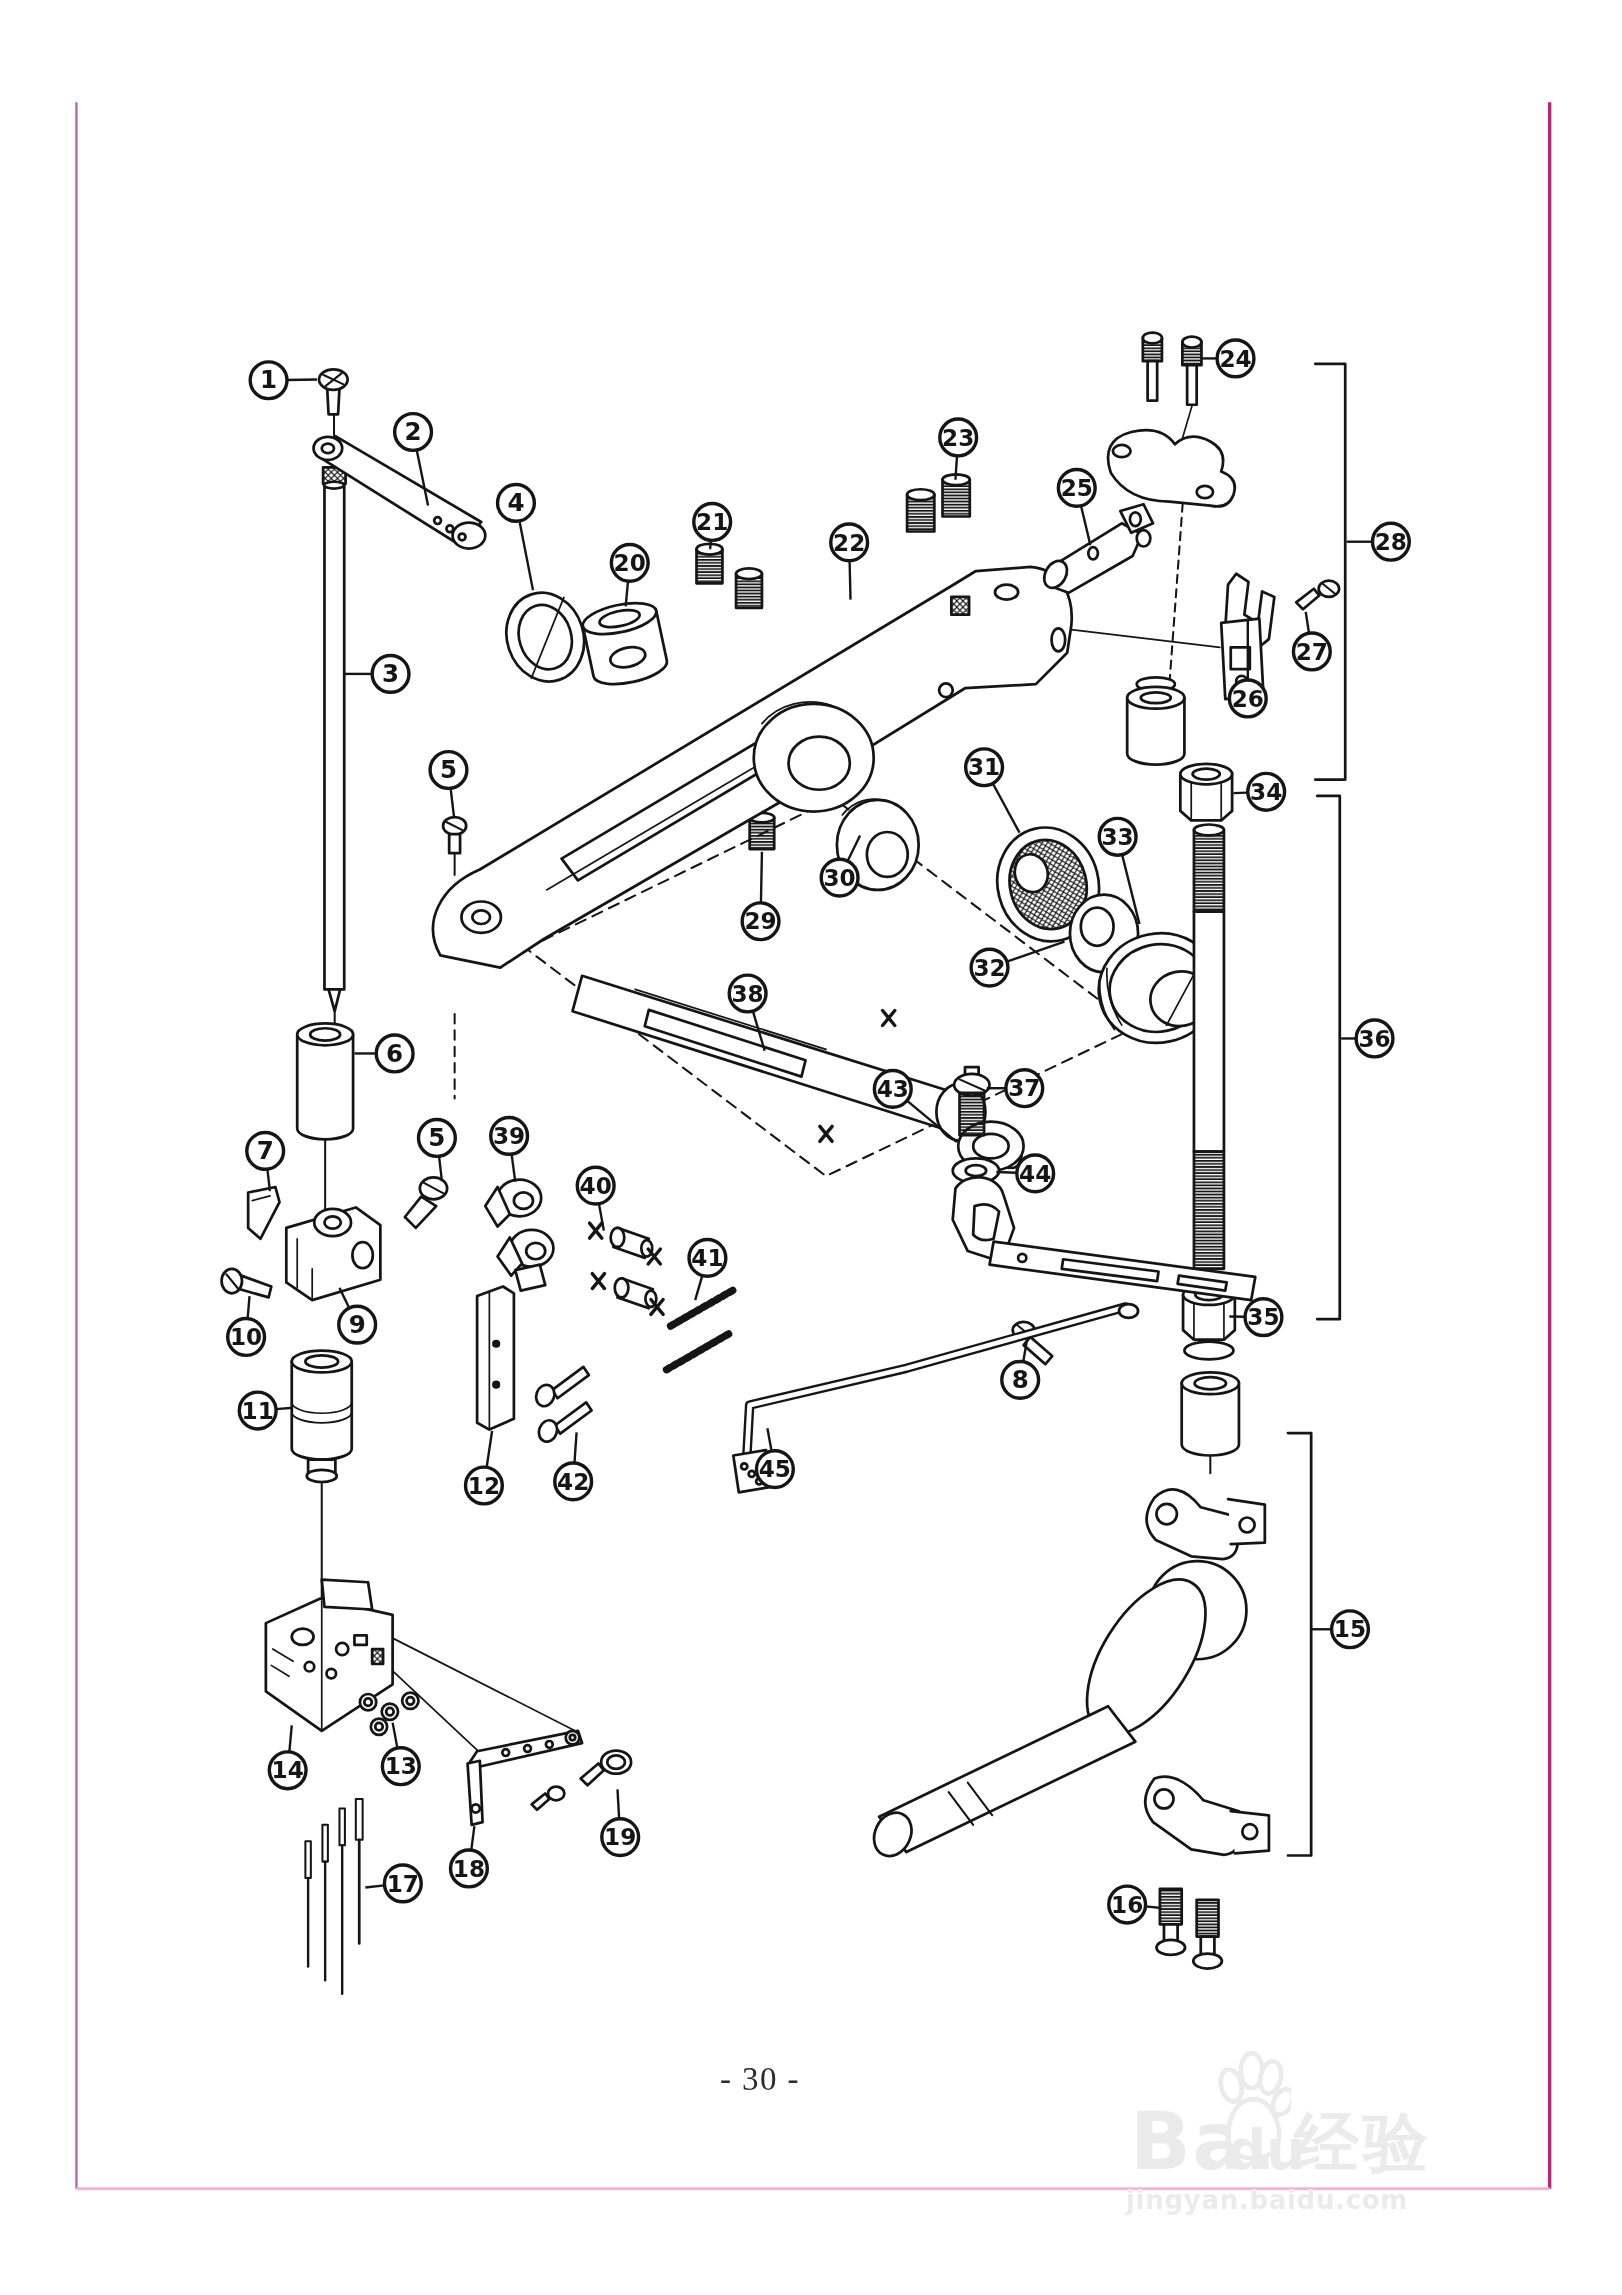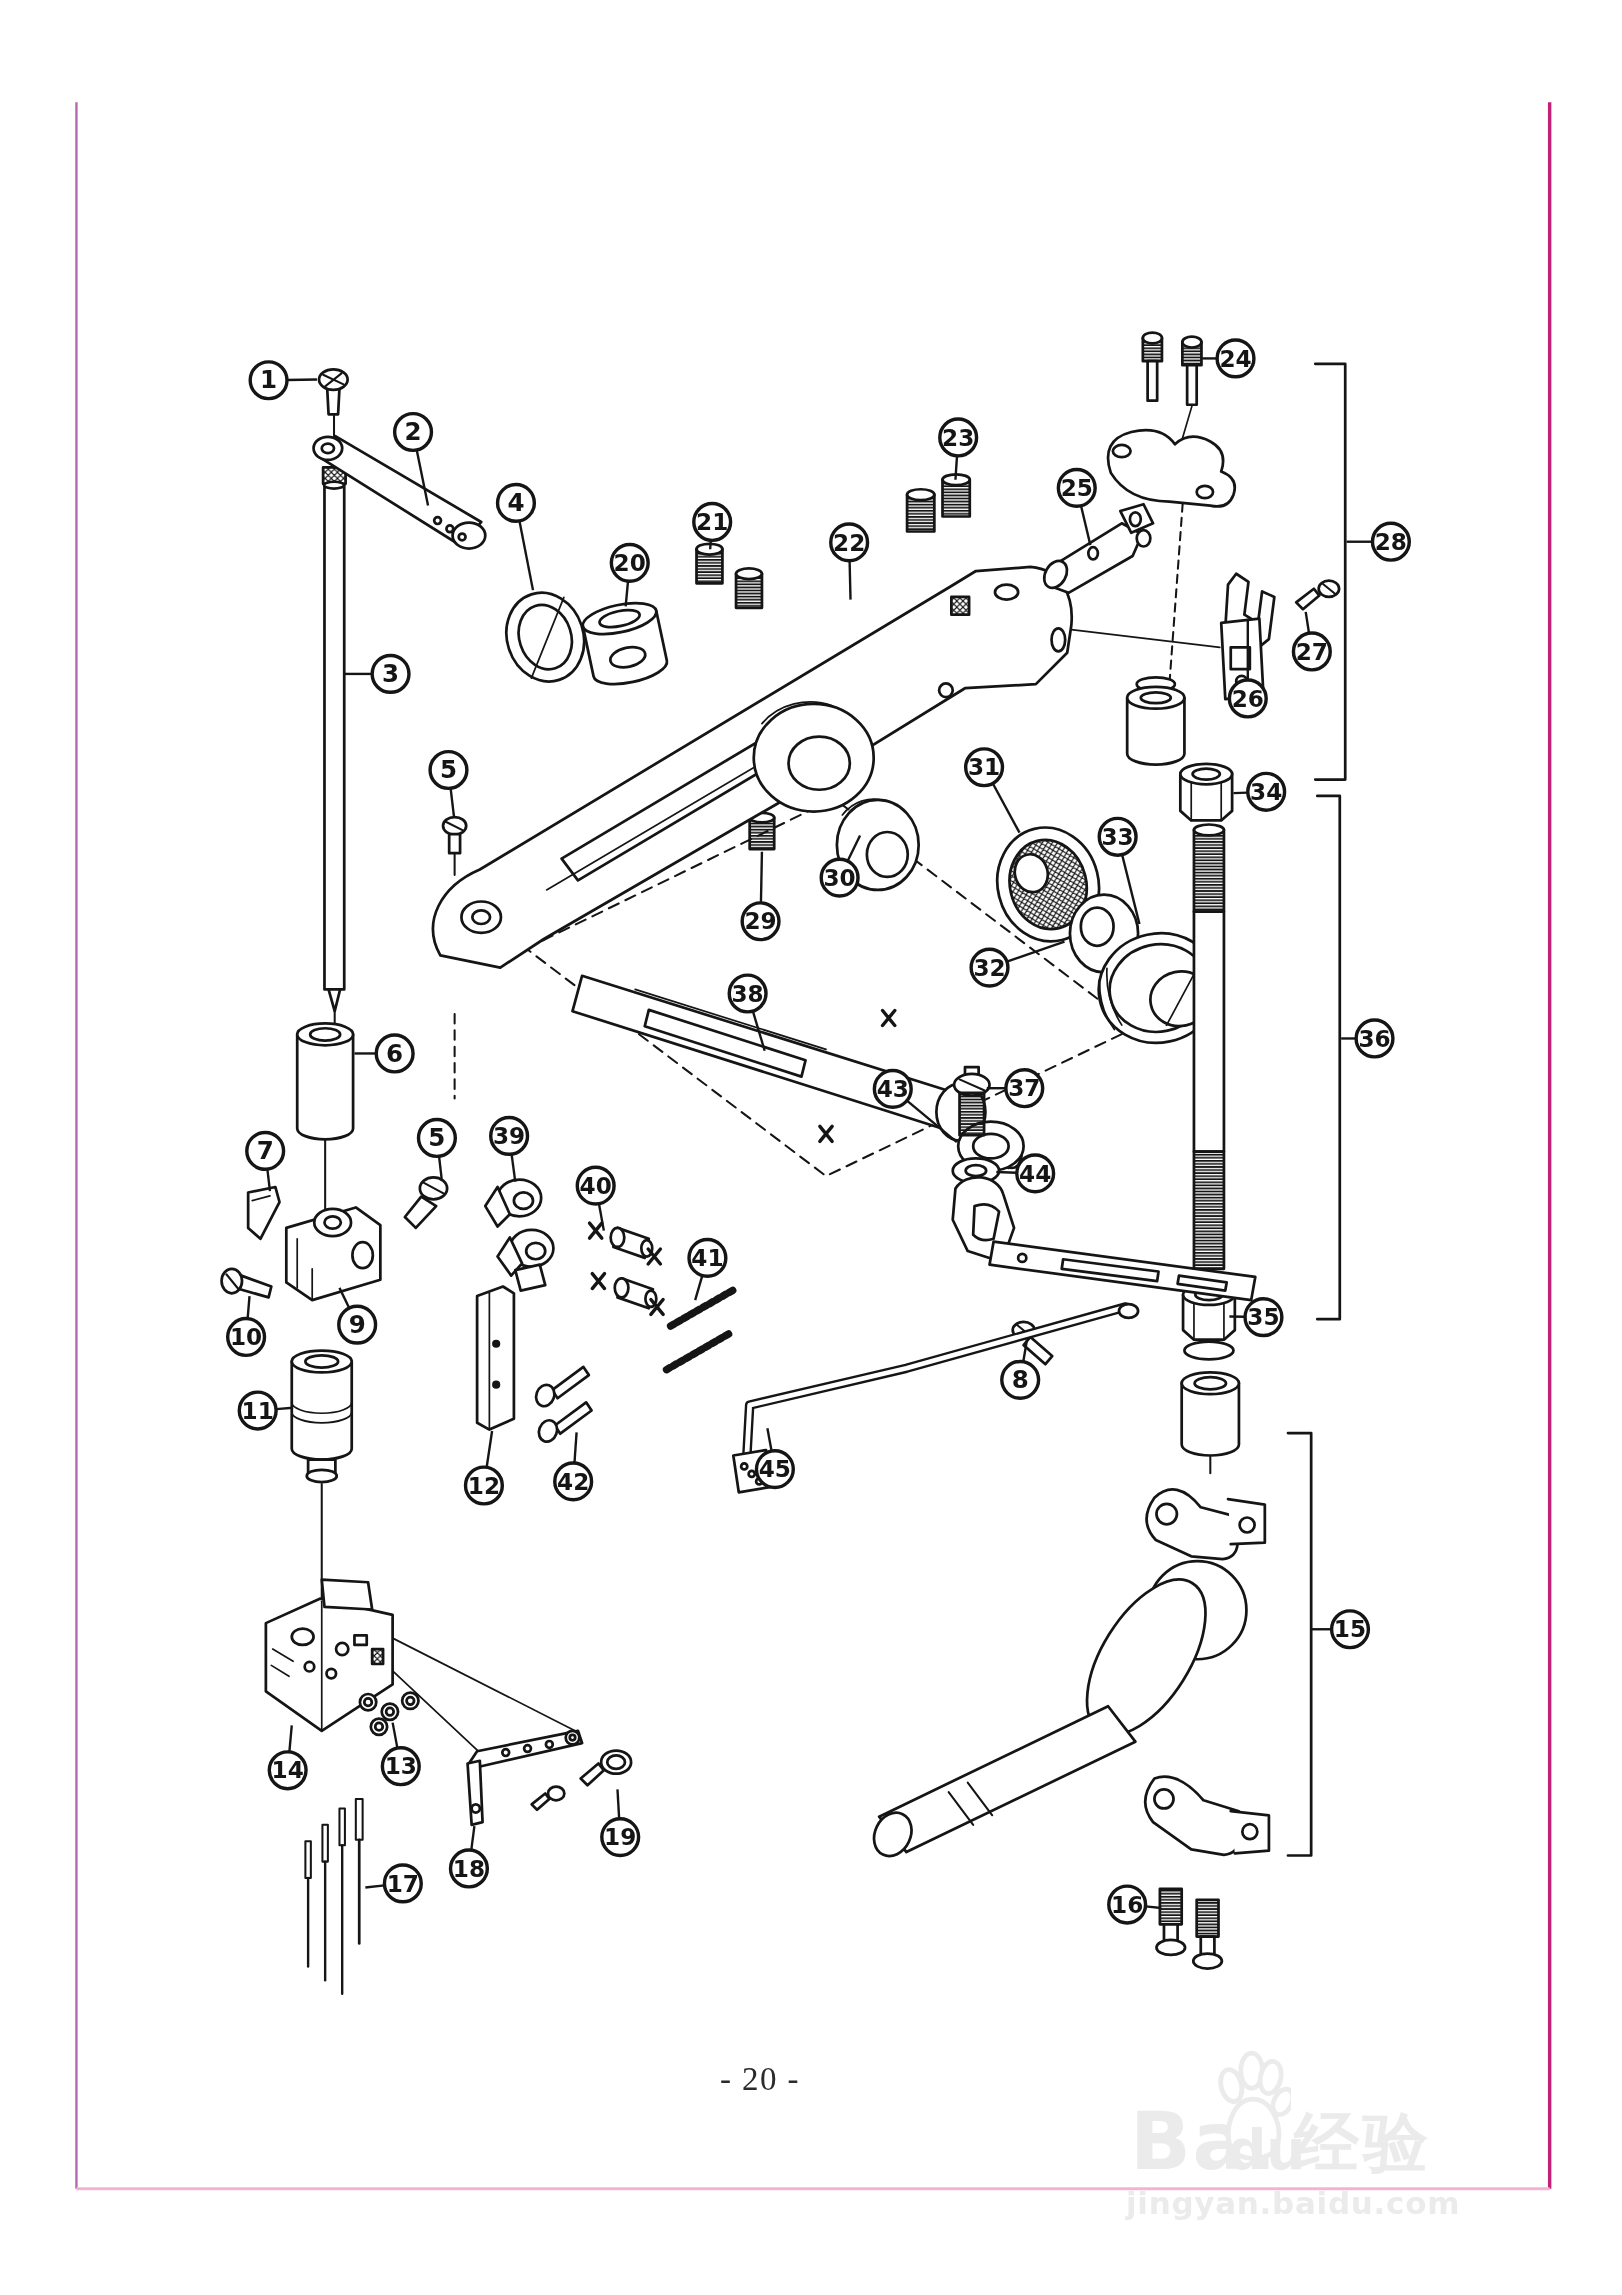--- a/index.html
+++ b/index.html
@@ -7,21 +7,21 @@
        font-family:"DejaVu Sans",sans-serif;}
   #stage{position:absolute;left:0;top:0;width:1622px;height:2295px;}
   svg text{font-family:"DejaVu Sans",sans-serif;}
   .pagenum{position:absolute;left:692px;top:2061px;width:136px;text-align:center;
            font-family:"Liberation Serif",serif;font-size:33px;color:#2b2b2b;letter-spacing:1.4px;}
   
   .wm{position:absolute;color:#ebebeb;font-weight:bold;}
   .wm-bai{left:1130px;top:2095px;font-size:80px;letter-spacing:1.4px;}
   .wm-du{left:1227px;top:2118px;font-size:55px;}
   .wm-jy{left:1294px;top:2099px;font-size:65px;letter-spacing:4.1px;font-family:"DejaVu Sans",sans-serif;}
-  .wm-url{left:1126px;top:2185px;width:259px;font-size:31px;letter-spacing:0.7px;}
+  .wm-url{left:1126px;top:2185px;width:259px;font-size:26px;letter-spacing:0.7px;}
   .wm-paw{position:absolute;left:1215px;top:2050px;}
 </style>
 </head>
 <body>
 
 <div id="stage">
 
   <svg id="diagram" width="1622" height="2295" viewBox="0 0 2380 3368">
     <defs>
       <pattern id="thr" width="9" height="9" patternUnits="userSpaceOnUse">
@@ -644,21 +644,21 @@
         </g>
         <g>
           <line x1="1132.1311475409836" y1="2129.44262295082" x2="1126" y2="2096" stroke="#151515" stroke-width="3.5"></line>
           <circle cx="1137" cy="2156" r="27" fill="#fff" stroke="#151515" stroke-width="5"></circle>
           <text x="1137" y="2168" text-anchor="middle" font-size="34" font-weight="bold" fill="#151515">45</text>
         </g>
       </g>
   </svg>
 
   
-  <div class="pagenum">- 20 -</div>
+  <div class="pagenum">- 30 -</div>
 
   
   <div>
     <span class="wm wm-bai">Bai</span>
     <svg class="wm-paw" width="76" height="120" viewBox="0 0 56 88">
       <g stroke="#ebebeb" stroke-width="3.5" fill="#ffffff">
         <ellipse cx="12" cy="26" rx="7.5" ry="12" transform="rotate(-14 12 26)"></ellipse>
         <ellipse cx="27" cy="15" rx="8" ry="13"></ellipse>
         <ellipse cx="41" cy="20" rx="7.5" ry="12" transform="rotate(12 41 20)"></ellipse>
         <ellipse cx="50" cy="38" rx="6.5" ry="10" transform="rotate(26 50 38)"></ellipse>

